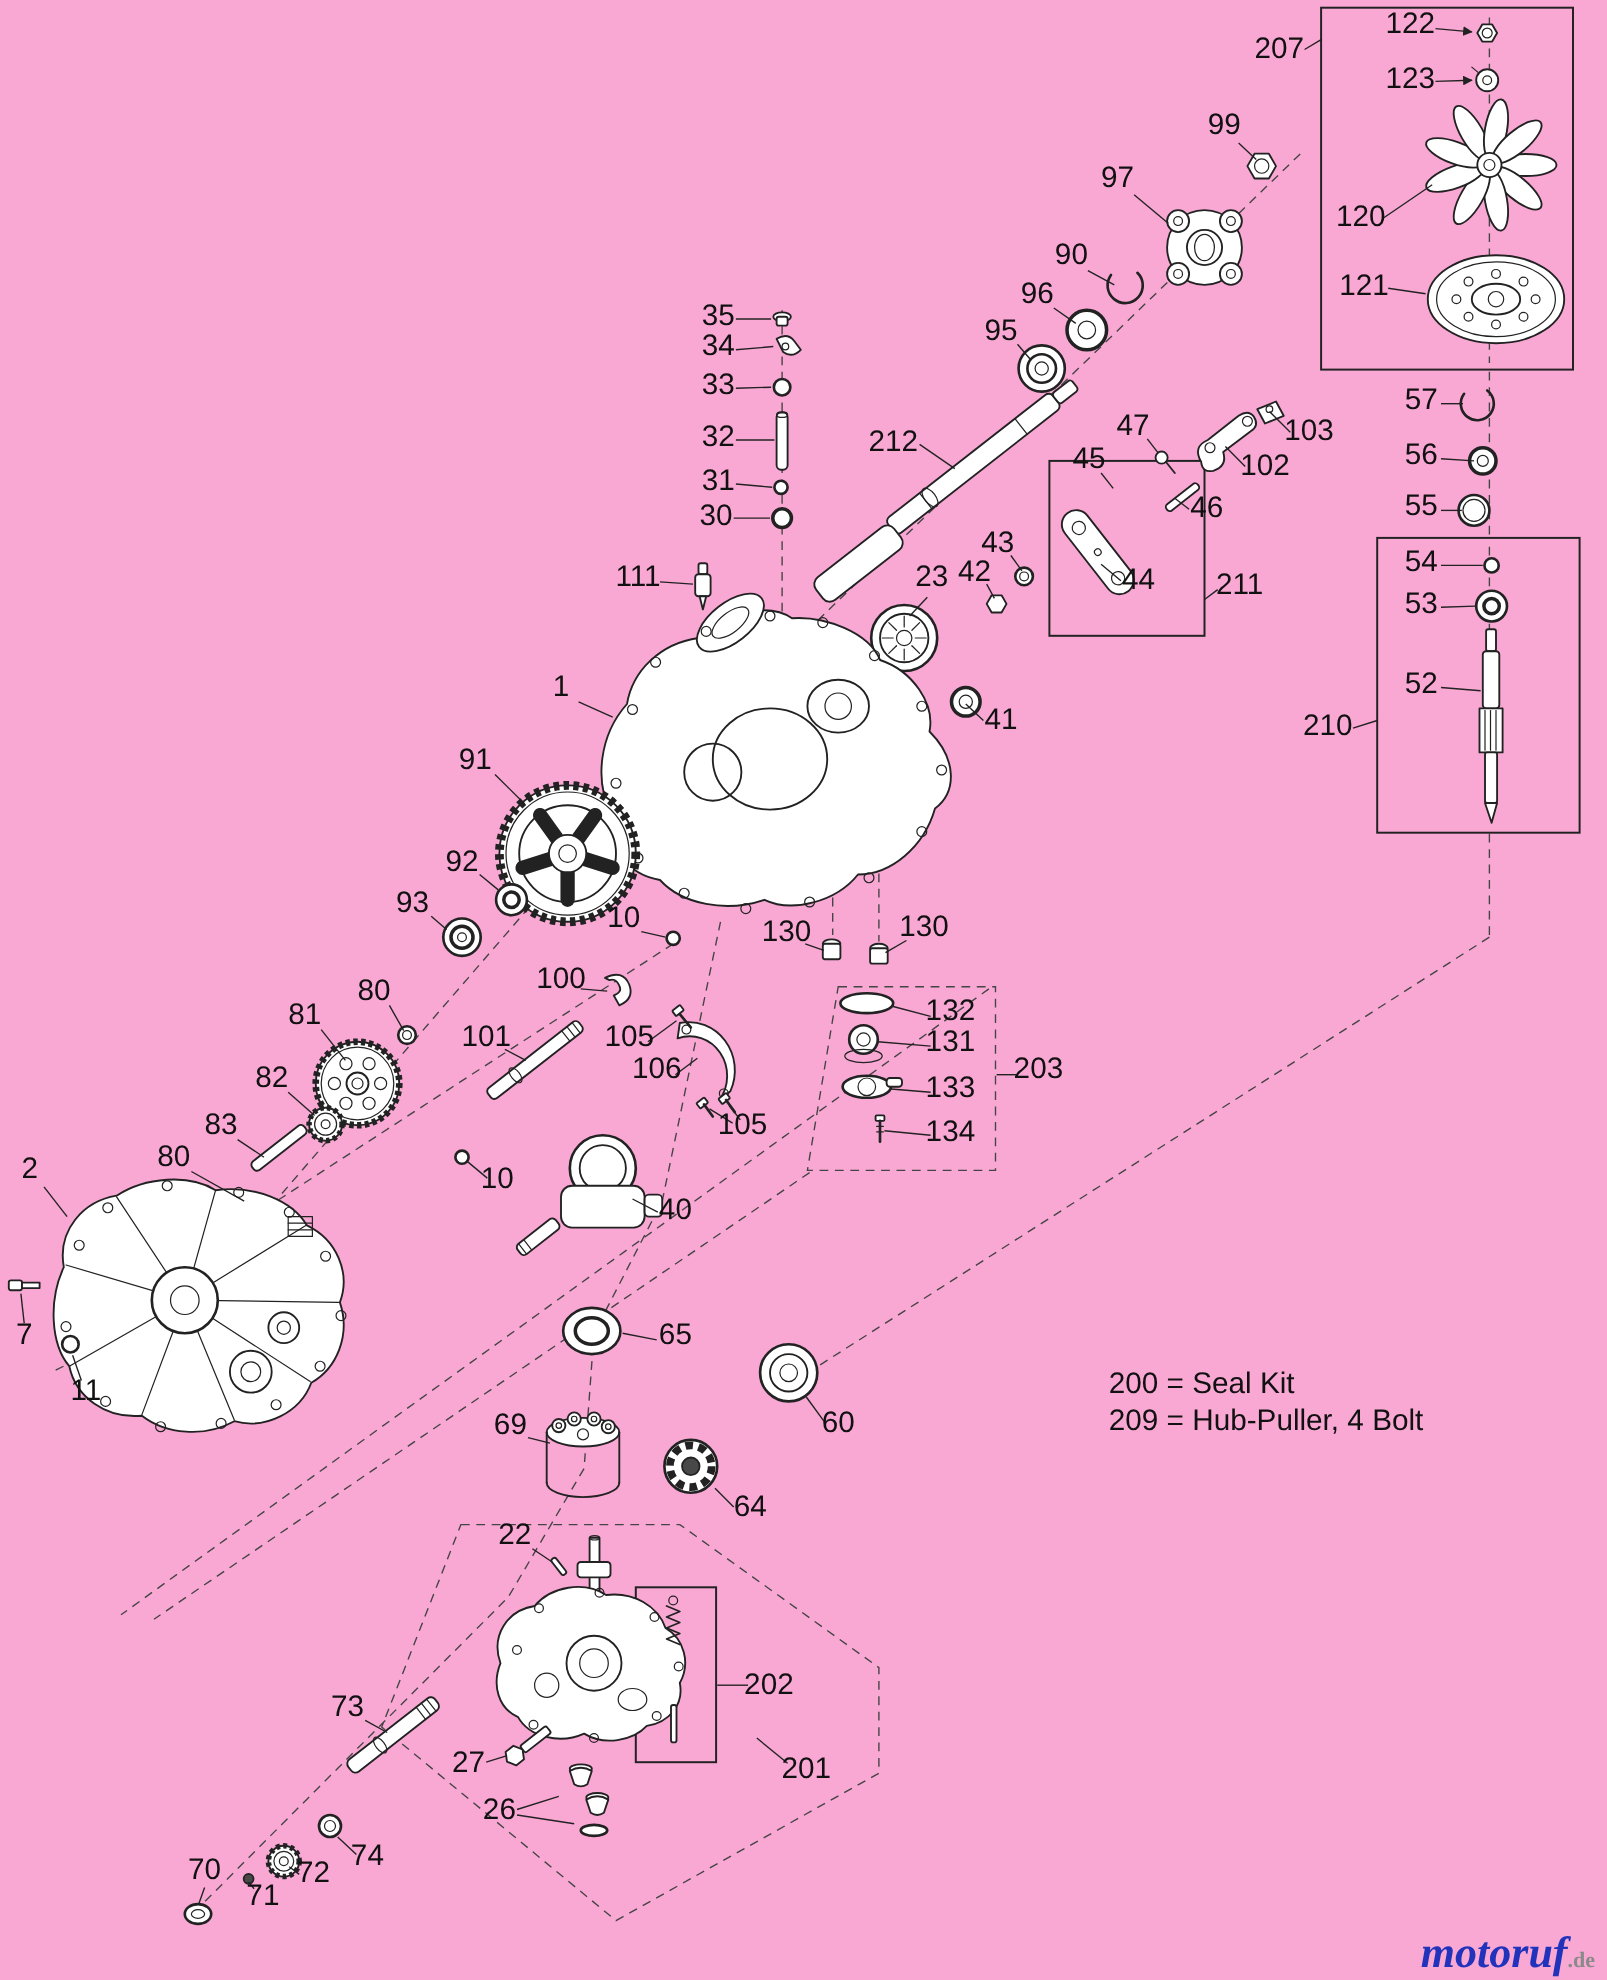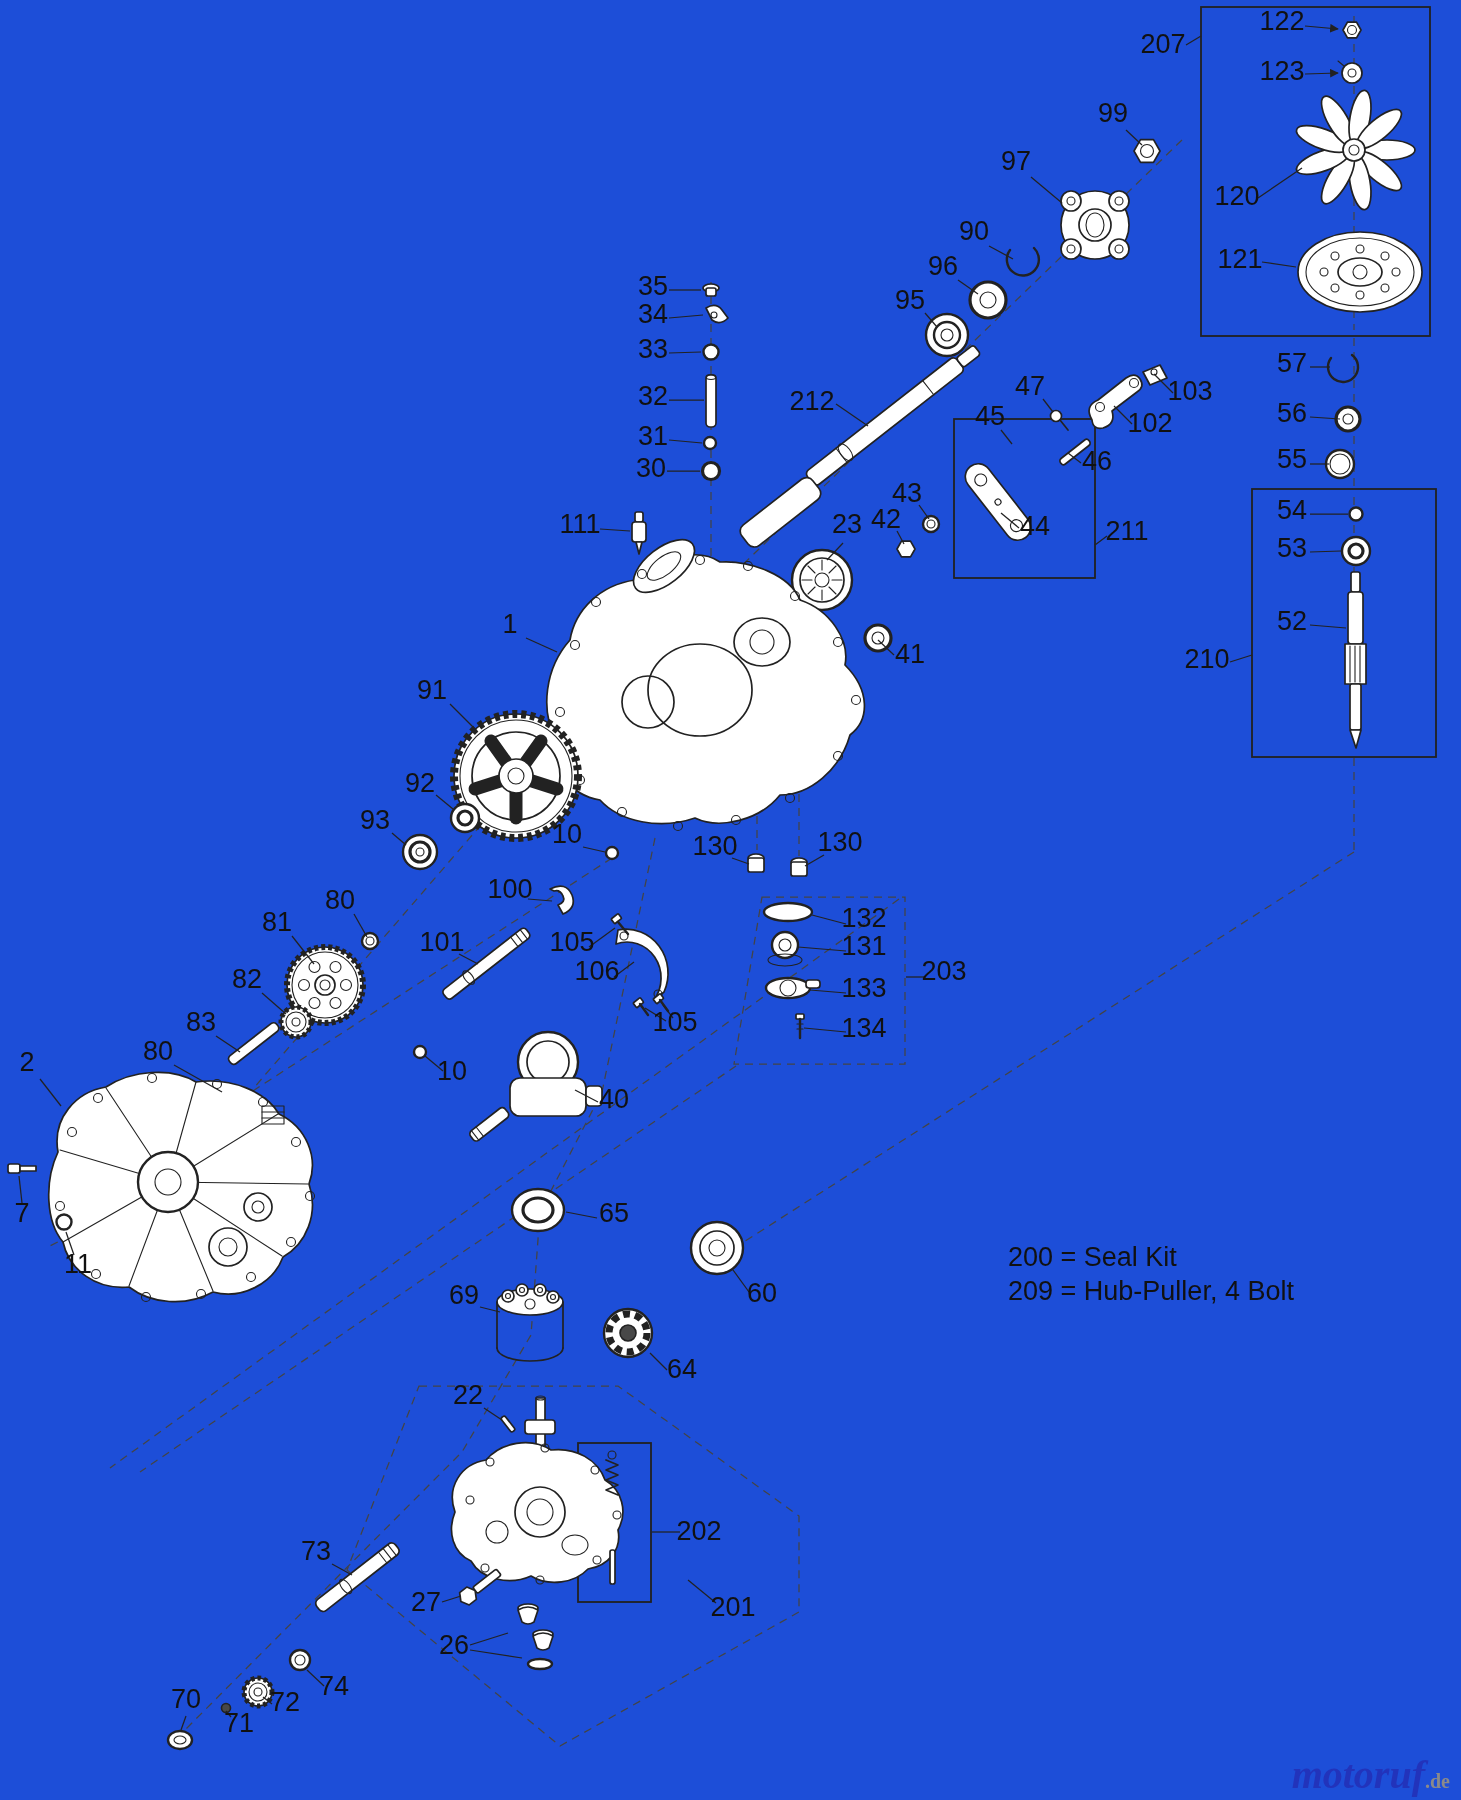--- a/index.html
+++ b/index.html
@@ -1,16 +1,16 @@
 <!DOCTYPE html>
 <html><head>
 <meta charset="utf-8">
 <style>
   html,body{margin:0;padding:0;background:#fff;}
-  .stage{position:relative;width:1461px;height:1800px;background:#1d4ed8;overflow:hidden;}
+  .stage{position:relative;width:1461px;height:1800px;background:#f9a8d4;overflow:hidden;}
   svg{display:block;}
   .s  {stroke:#222;stroke-width:1.7;fill:none;stroke-linecap:round;stroke-linejoin:round}
   .sf {stroke:#222;stroke-width:1.7;fill:#fff;stroke-linecap:round;stroke-linejoin:round}
   .thin{stroke-width:1.1}
   .th2{stroke-width:2.4}
   .th3{stroke-width:3.2}
   .dk {stroke:#222;stroke-width:1.6;fill:#484848}
   .teeth{fill:none;stroke:#222}
   .dash{fill:none;stroke:#444;stroke-width:1.25;stroke-dasharray:8 6}
   .ld {stroke:#222;stroke-width:1.25;fill:none}

